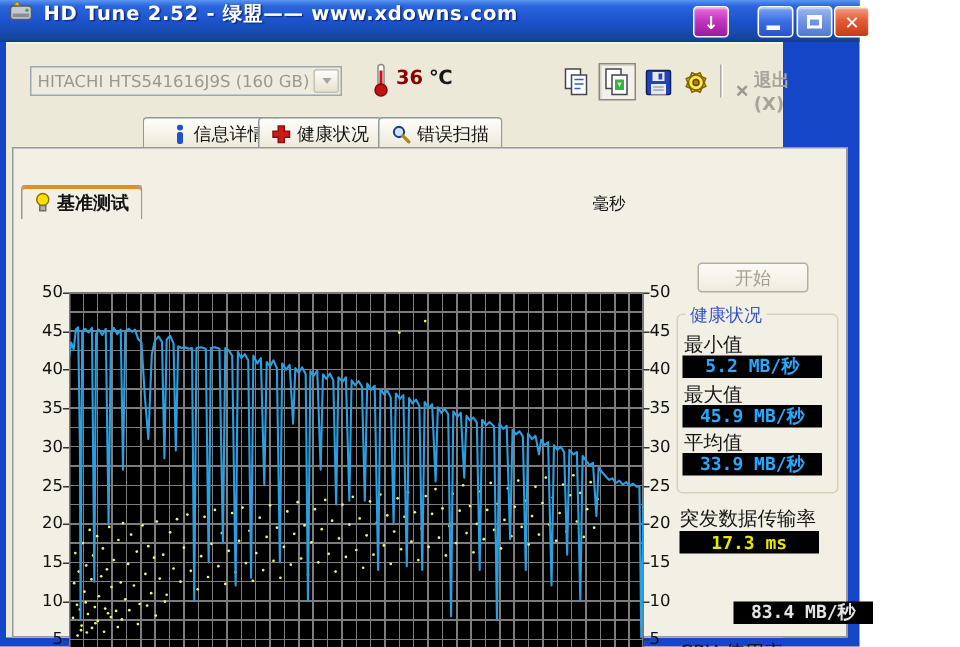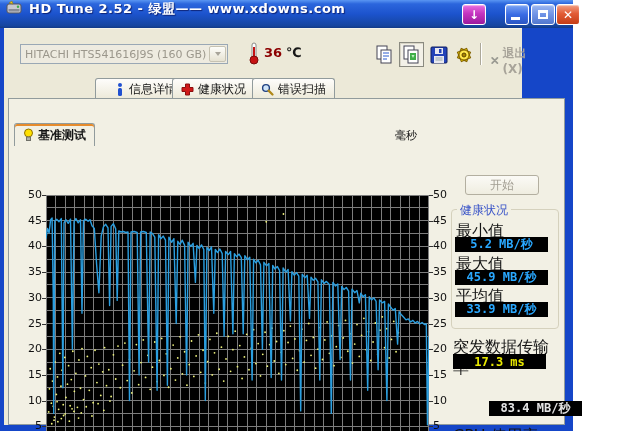--- a/index.html
+++ b/index.html
@@ -75,21 +75,21 @@
   
   .start-btn {
     position:absolute; left:456px; top:76px; width:74px; height:20px;
     border:1px solid #b3afa0; border-radius:3px; background:linear-gradient(180deg,#fbfaf6,#efede0);
     font-size:12px; color:#a19d92; display:flex; align-items:center; justify-content:center;
   }
   .groupbox { position:absolute; left:442px; top:110px; width:108px; height:120px;
               border:1px solid #d5d1bd; border-radius:4px; }
   .groupbox-label { position:absolute; left:448px; top:103px; background:#f2f0e4; padding:0 3px;
                     font-size:12px; color:#3b55c8; }
-  .fld-label { position:absolute; font-size:16px; color:#141414; }
+  .fld-label { position:absolute; font-size:13px; color:#141414; }
   .lcd { position:absolute; width:93px; height:15px; background:#000; color:#29a8ff;
          font-family:"DejaVu Sans Mono", monospace; font-size:12px; font-weight:bold;
          display:flex; align-items:center; justify-content:center; letter-spacing:0; }
   .lcd.yellow { color:#e8e800; } .lcd.white { color:#e4e4e4;margin-left:36px; }
   svg { display:block; }
 </style>
 </head>
 <body>
 
 <div id="window">

